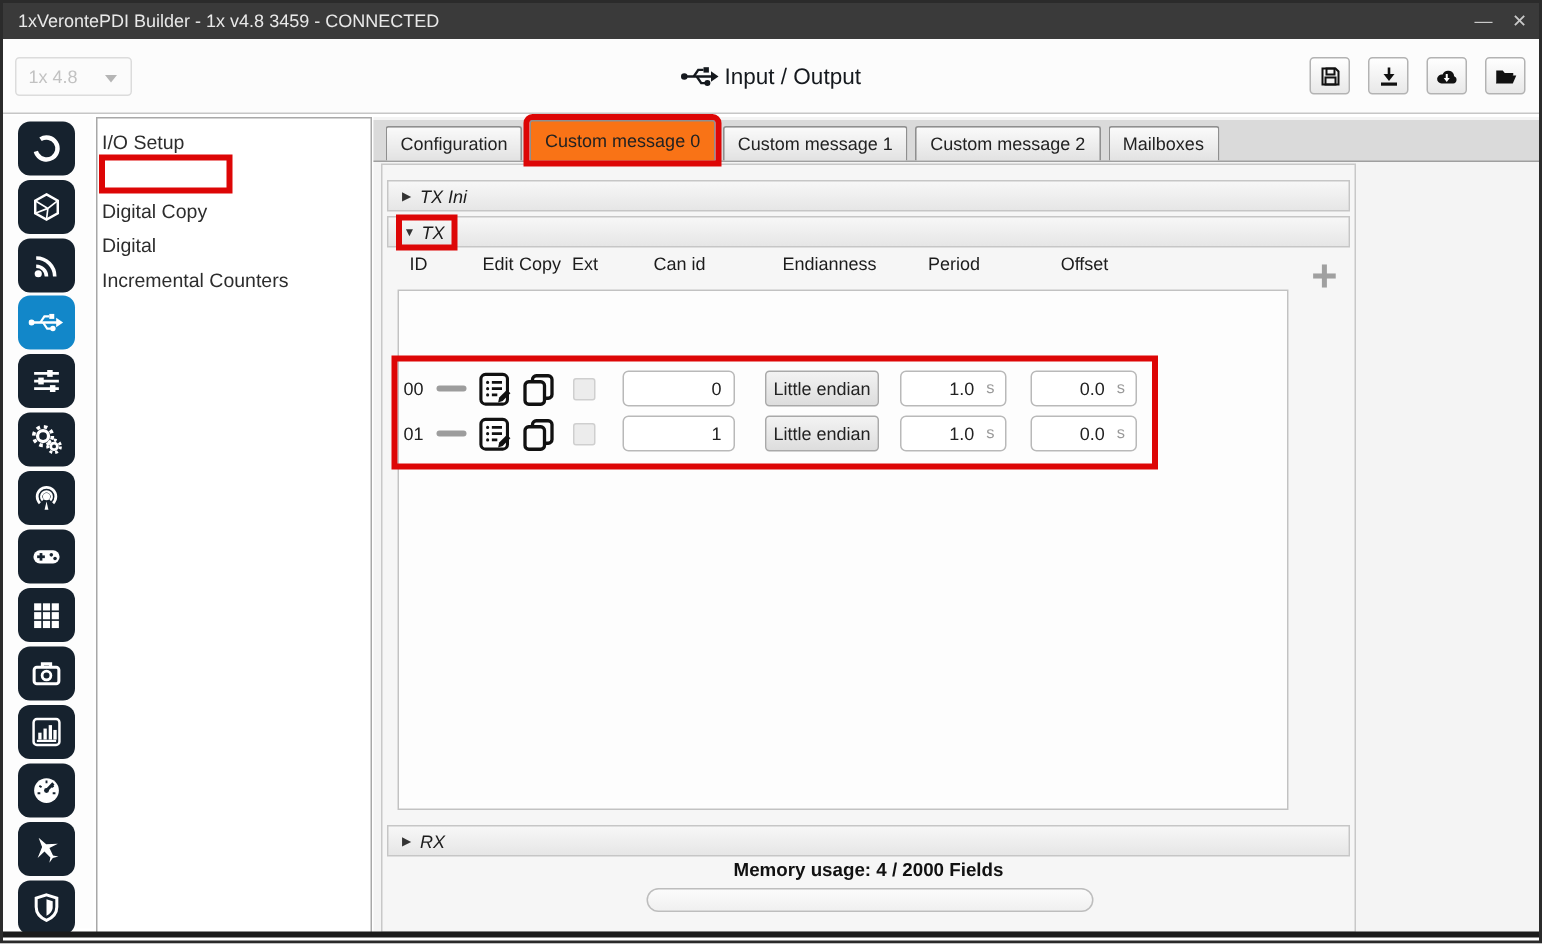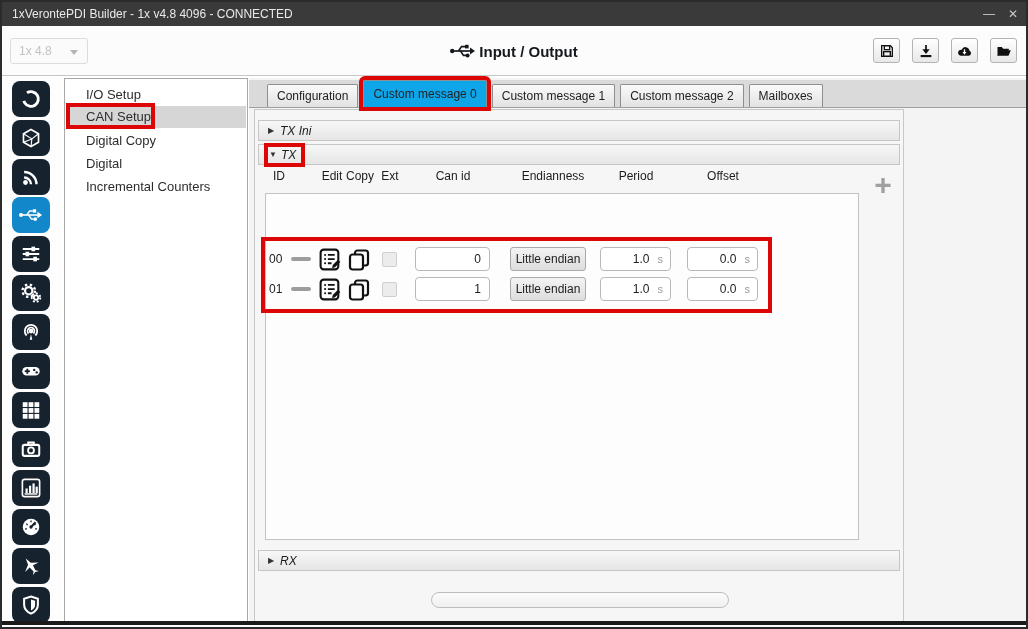--- a/index.html
+++ b/index.html
@@ -17,47 +17,47 @@
   .toolbar { position:absolute; left:0; top:24px; right:0; height:50px; background:#fcfcfc;
              border-bottom:1px solid #c6c6c6; }
   .version-select { position:absolute; left:8px; top:12px; width:78px; height:26px;
                     border:1px solid #dcdcdc; border-radius:3px; color:#c2c2c2; font-size:12px;
                     line-height:24px; padding:0 8px; background:#fbfbfb; }
   .version-select .tri { position:absolute; right:9px; top:11px; width:0; height:0;
                     border-left:4px solid transparent; border-right:4px solid transparent;
                     border-top:5px solid #b5b5b5; }
   .page-title { position:absolute; left:0; right:0; top:0; height:50px; display:flex;
                 align-items:center; justify-content:center; gap:3px; font-size:15px;
-                font-weight:bold; color:#15191e; pointer-events:none; }
+                font-weight:normal; color:#15191e; pointer-events:none; }
   .tool-buttons { position:absolute; right:9px; top:12px; display:flex; gap:12px; }
   .tool-btn { width:27px; height:25px; border:1px solid #b3b3b3; border-radius:3px;
               background:linear-gradient(#ffffff,#e8e8e8); display:flex; align-items:center;
               justify-content:center; cursor:pointer; }
 
   
   .nav-rail { position:absolute; left:0; top:75px; width:60px; bottom:8px; background:#fdfdfd; }
   .tile { position:absolute; left:10px; width:38px; height:36px; border-radius:8px;
           background:#16222e; display:flex; align-items:center; justify-content:center; cursor:pointer; }
   .tile.active { background:#1287c9; }
 
   
   .menu-panel { position:absolute; left:62px; top:76px; width:184px; height:545px;
                 background:#ffffff; border:1px solid #a8a8a8; }
   .menu-item { position:absolute; left:1px; right:1px; height:22px; line-height:22px;
-               padding-left:20px; font-size:13px; color:#2d2d2d; cursor:pointer; }
+               padding-left:2px; font-size:13px; color:#2d2d2d; cursor:pointer; }
   .menu-item.selected { background:#d6d6d6; }
 
   
   .main { position:absolute; left:247px; top:76px; width:777px; height:545px; background:#f4f4f4; }
   .tabstrip { position:absolute; left:0; top:2px; right:0; height:28px; background:#dadada;
-              border-bottom:1px solid #9f9f9f; display:flex; align-items:flex-end; padding-left:18px; }
+              border-bottom:1px solid #9f9f9f; display:flex; align-items:flex-end; padding-left:8px; }
   .tab { height:23px; line-height:22px; padding:0 9px; font-size:12px; color:#222;
          background:linear-gradient(#fafafa,#e2e2e2); border:1px solid #8f8f8f; border-bottom:none;
          border-radius:2px 2px 0 0; margin-right:5px; cursor:pointer; white-space:nowrap; }
-  .tab.active { height:27px; line-height:26px; background:#0ea5e9; position:relative; z-index:3;
+  .tab.active { height:27px; line-height:26px; background:#f97316; position:relative; z-index:3;
                 outline:4px solid #dd0606; }
 
   .sections-panel { position:absolute; left:5px; top:31px; width:650px; height:513px;
                     background:#f6f6f6; border:1px solid #c8c8c8; }
   .section-header { position:absolute; left:3px; width:642px; height:21px;
                     background:linear-gradient(#f7f7f7,#e6e6e6); border:1px solid #c6c6c6;
                     display:flex; align-items:center; padding-left:9px; cursor:pointer; }
   .section-header .arrow { font-size:8px; color:#333; width:12px; }
   .section-header .slabel { font-size:12px; color:#1c1c1c;font-style:italic; }
   .tx-annotation { outline:4px solid #dd0606; padding:1px 5px 1px 1px; display:flex; align-items:center; }
@@ -95,21 +95,21 @@
   .bottom-bar { position:absolute; left:0; right:0; bottom:2px; height:4px; background:#1b1b1b; }
 
   svg { display:block; }
 </style>
 </head>
 <body>
 
 <div class="window">
 
   <div class="titlebar">
-    <span>1xVerontePDI Builder - 1x v4.8 4096 - CONNECTED</span>
+    <span>1xVerontePDI Builder - 1x v4.8 3459 - CONNECTED</span>
     <span class="win-controls">
       <span>—</span>
       <span>✕</span>
     </span>
   </div>
 
   <div class="toolbar">
     <div class="version-select">
       <span>1x 4.8</span>
       <span class="tri"></span>
@@ -280,21 +280,20 @@
     <div class="tile" style="top:510px">
       <svg width="22" height="22" viewBox="0 0 24 24">
           <path d="M12 2.8 L19.5 5.2 V11.6 C19.5 16.6 16 19.6 12 21.4 C8 19.6 4.5 16.6 4.5 11.6 V5.2 Z" fill="none" stroke="#fff" stroke-width="2.2"></path>
           <path d="M12 6 V18 C14.5 16.6 16.5 14.6 16.5 11.6 V7.4 Z" fill="#fff"></path>
         </svg>
     </div>
   </div>
 
   <div class="menu-panel">
     <div class="menu-item" style="top:5px">I/O Setup</div>
-    <div class="menu-item selected" style="top:27px">CAN Setup</div>
     <div class="menu-item" style="top:51px">Digital Copy</div>
     <div class="menu-item" style="top:74px">Digital</div>
     <div class="menu-item" style="top:97px">Incremental Counters</div>
     <div class="menu-annotation"></div>
   </div>
 
   <div class="main">
 
     <div class="tabstrip">
       <div class="tab">Configuration</div>
@@ -404,20 +403,21 @@
             <span class="unit">s</span>
           </div>
         </div>
       </div>
 
       <div class="section-header" style="top:440px">
         <span class="arrow">▶</span>
         <span class="slabel">RX</span>
       </div>
 
+      <div class="memory-label">Memory usage: 4 / 2000 Fields</div>
       <div class="progressbar">
         <div class="fill" style="width: 0%;"></div>
       </div>
 
     </div>
   </div>
 
   <div class="bottom-bar"></div>
 </div>
 

